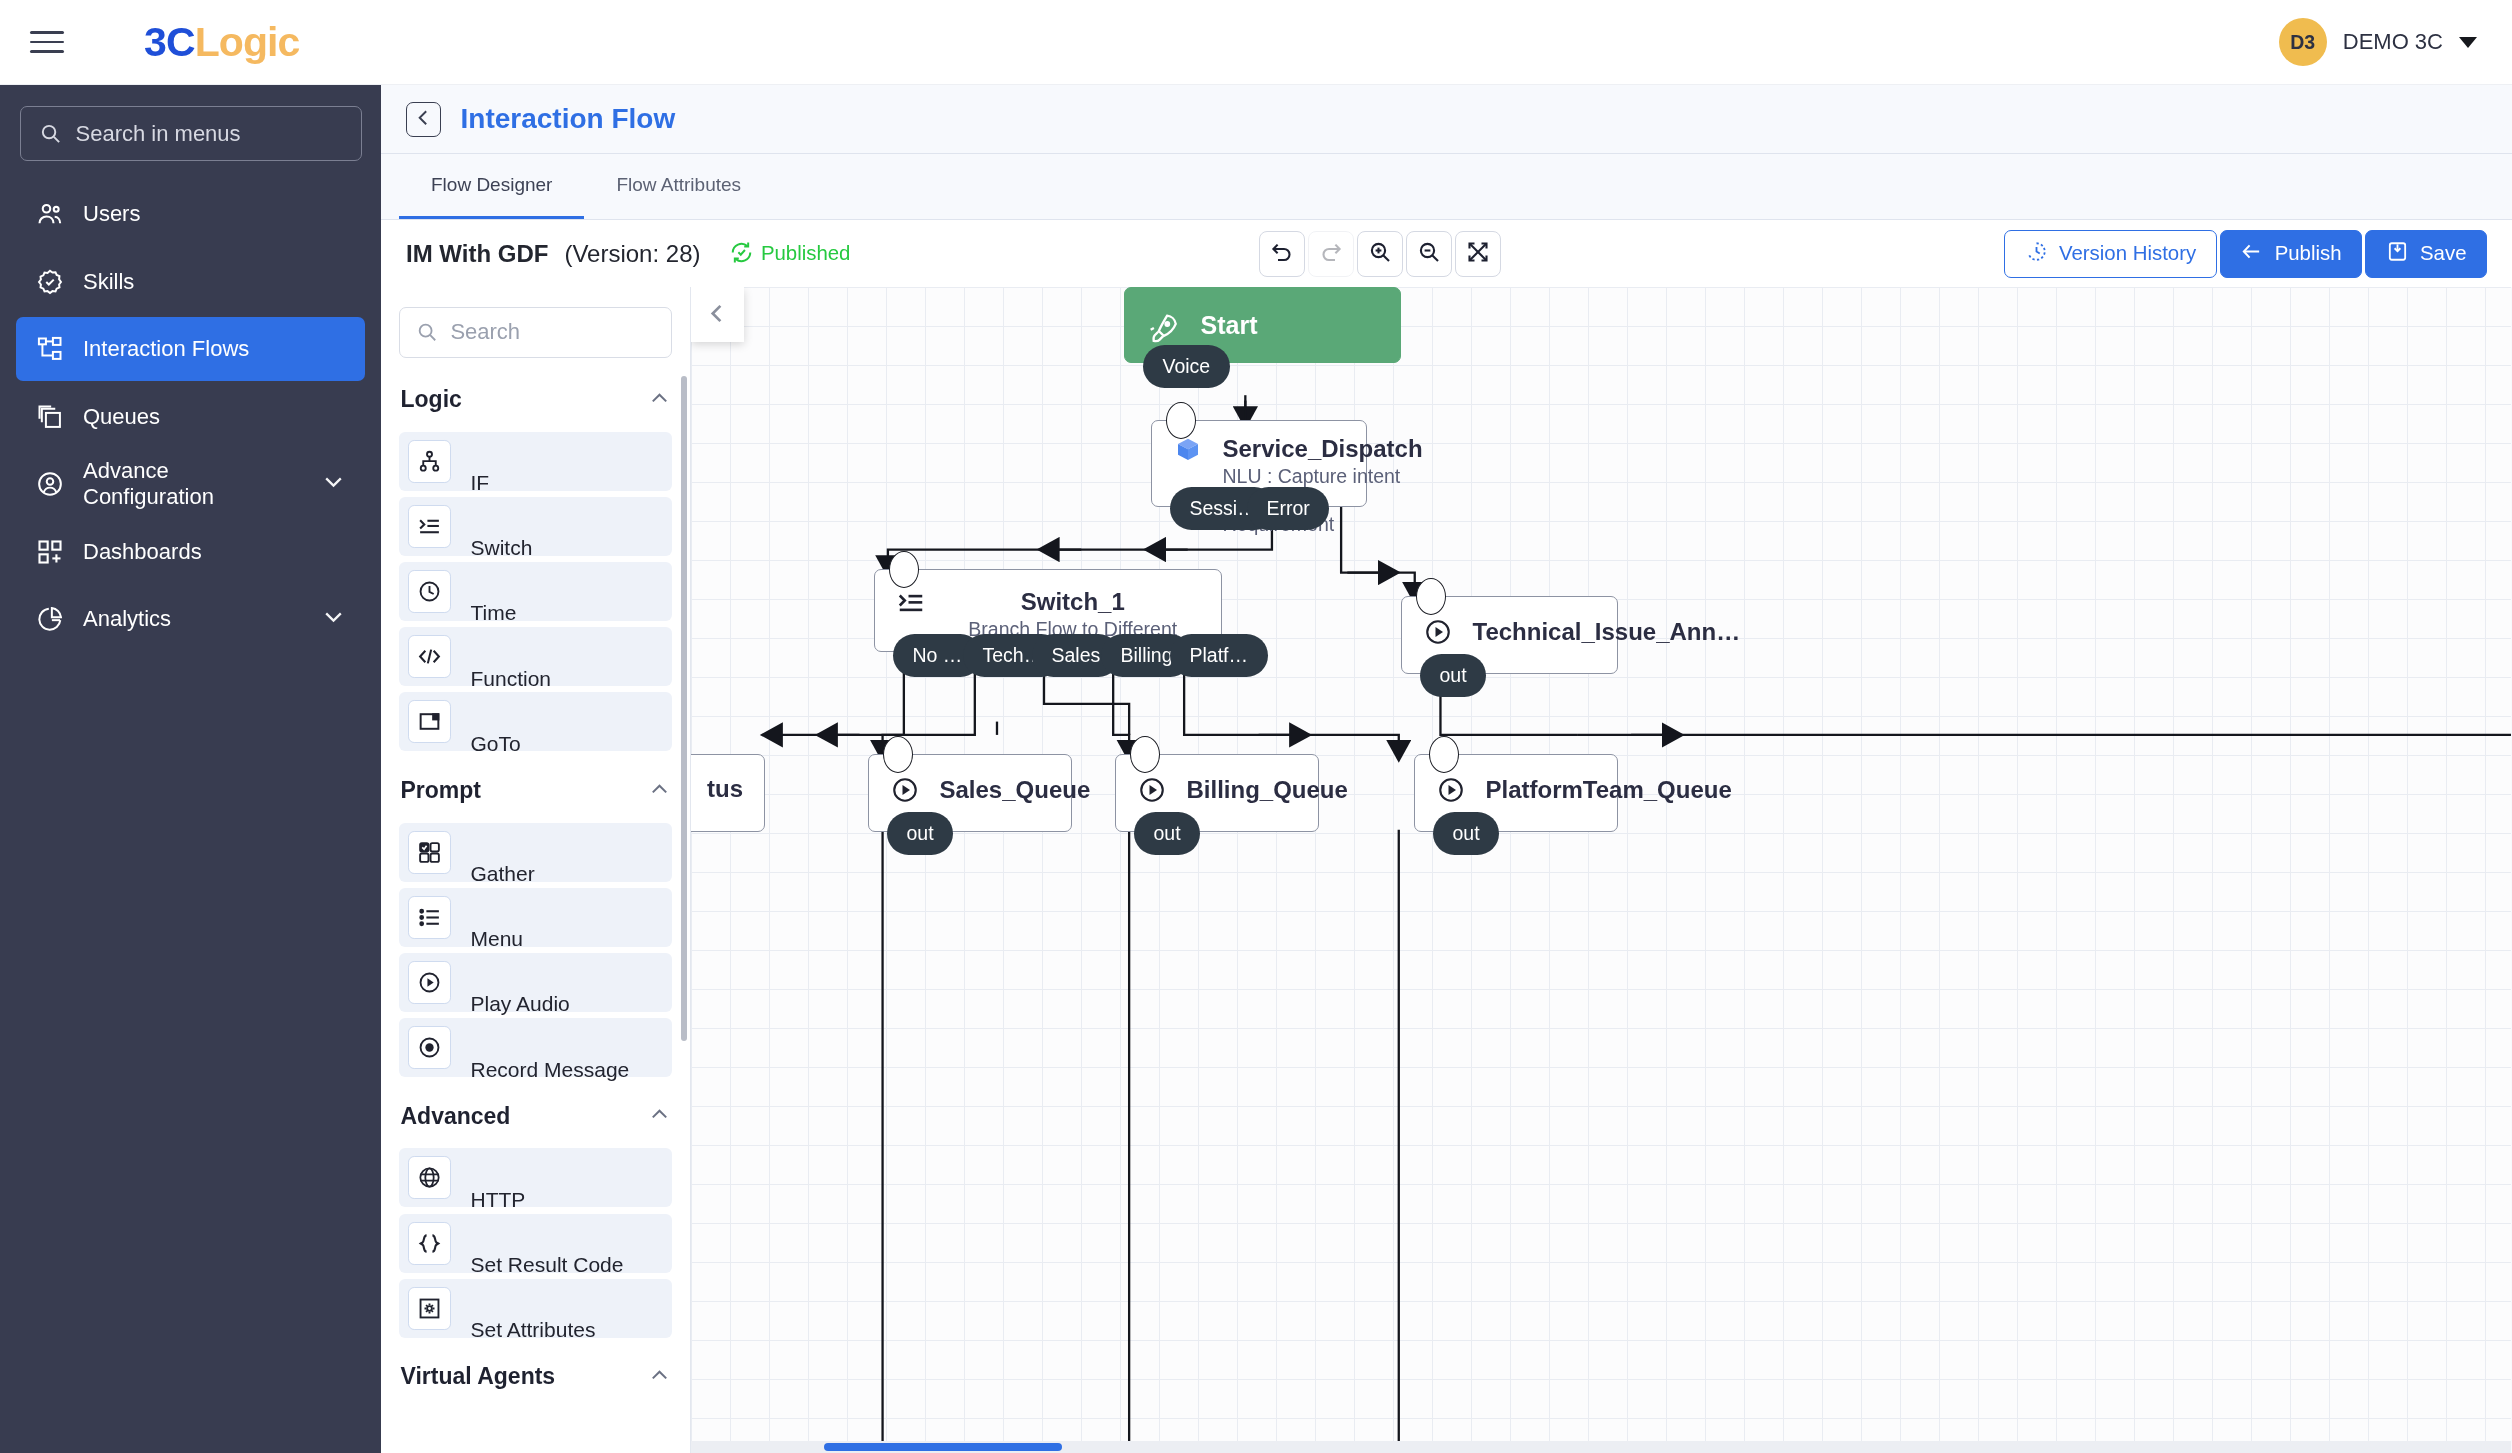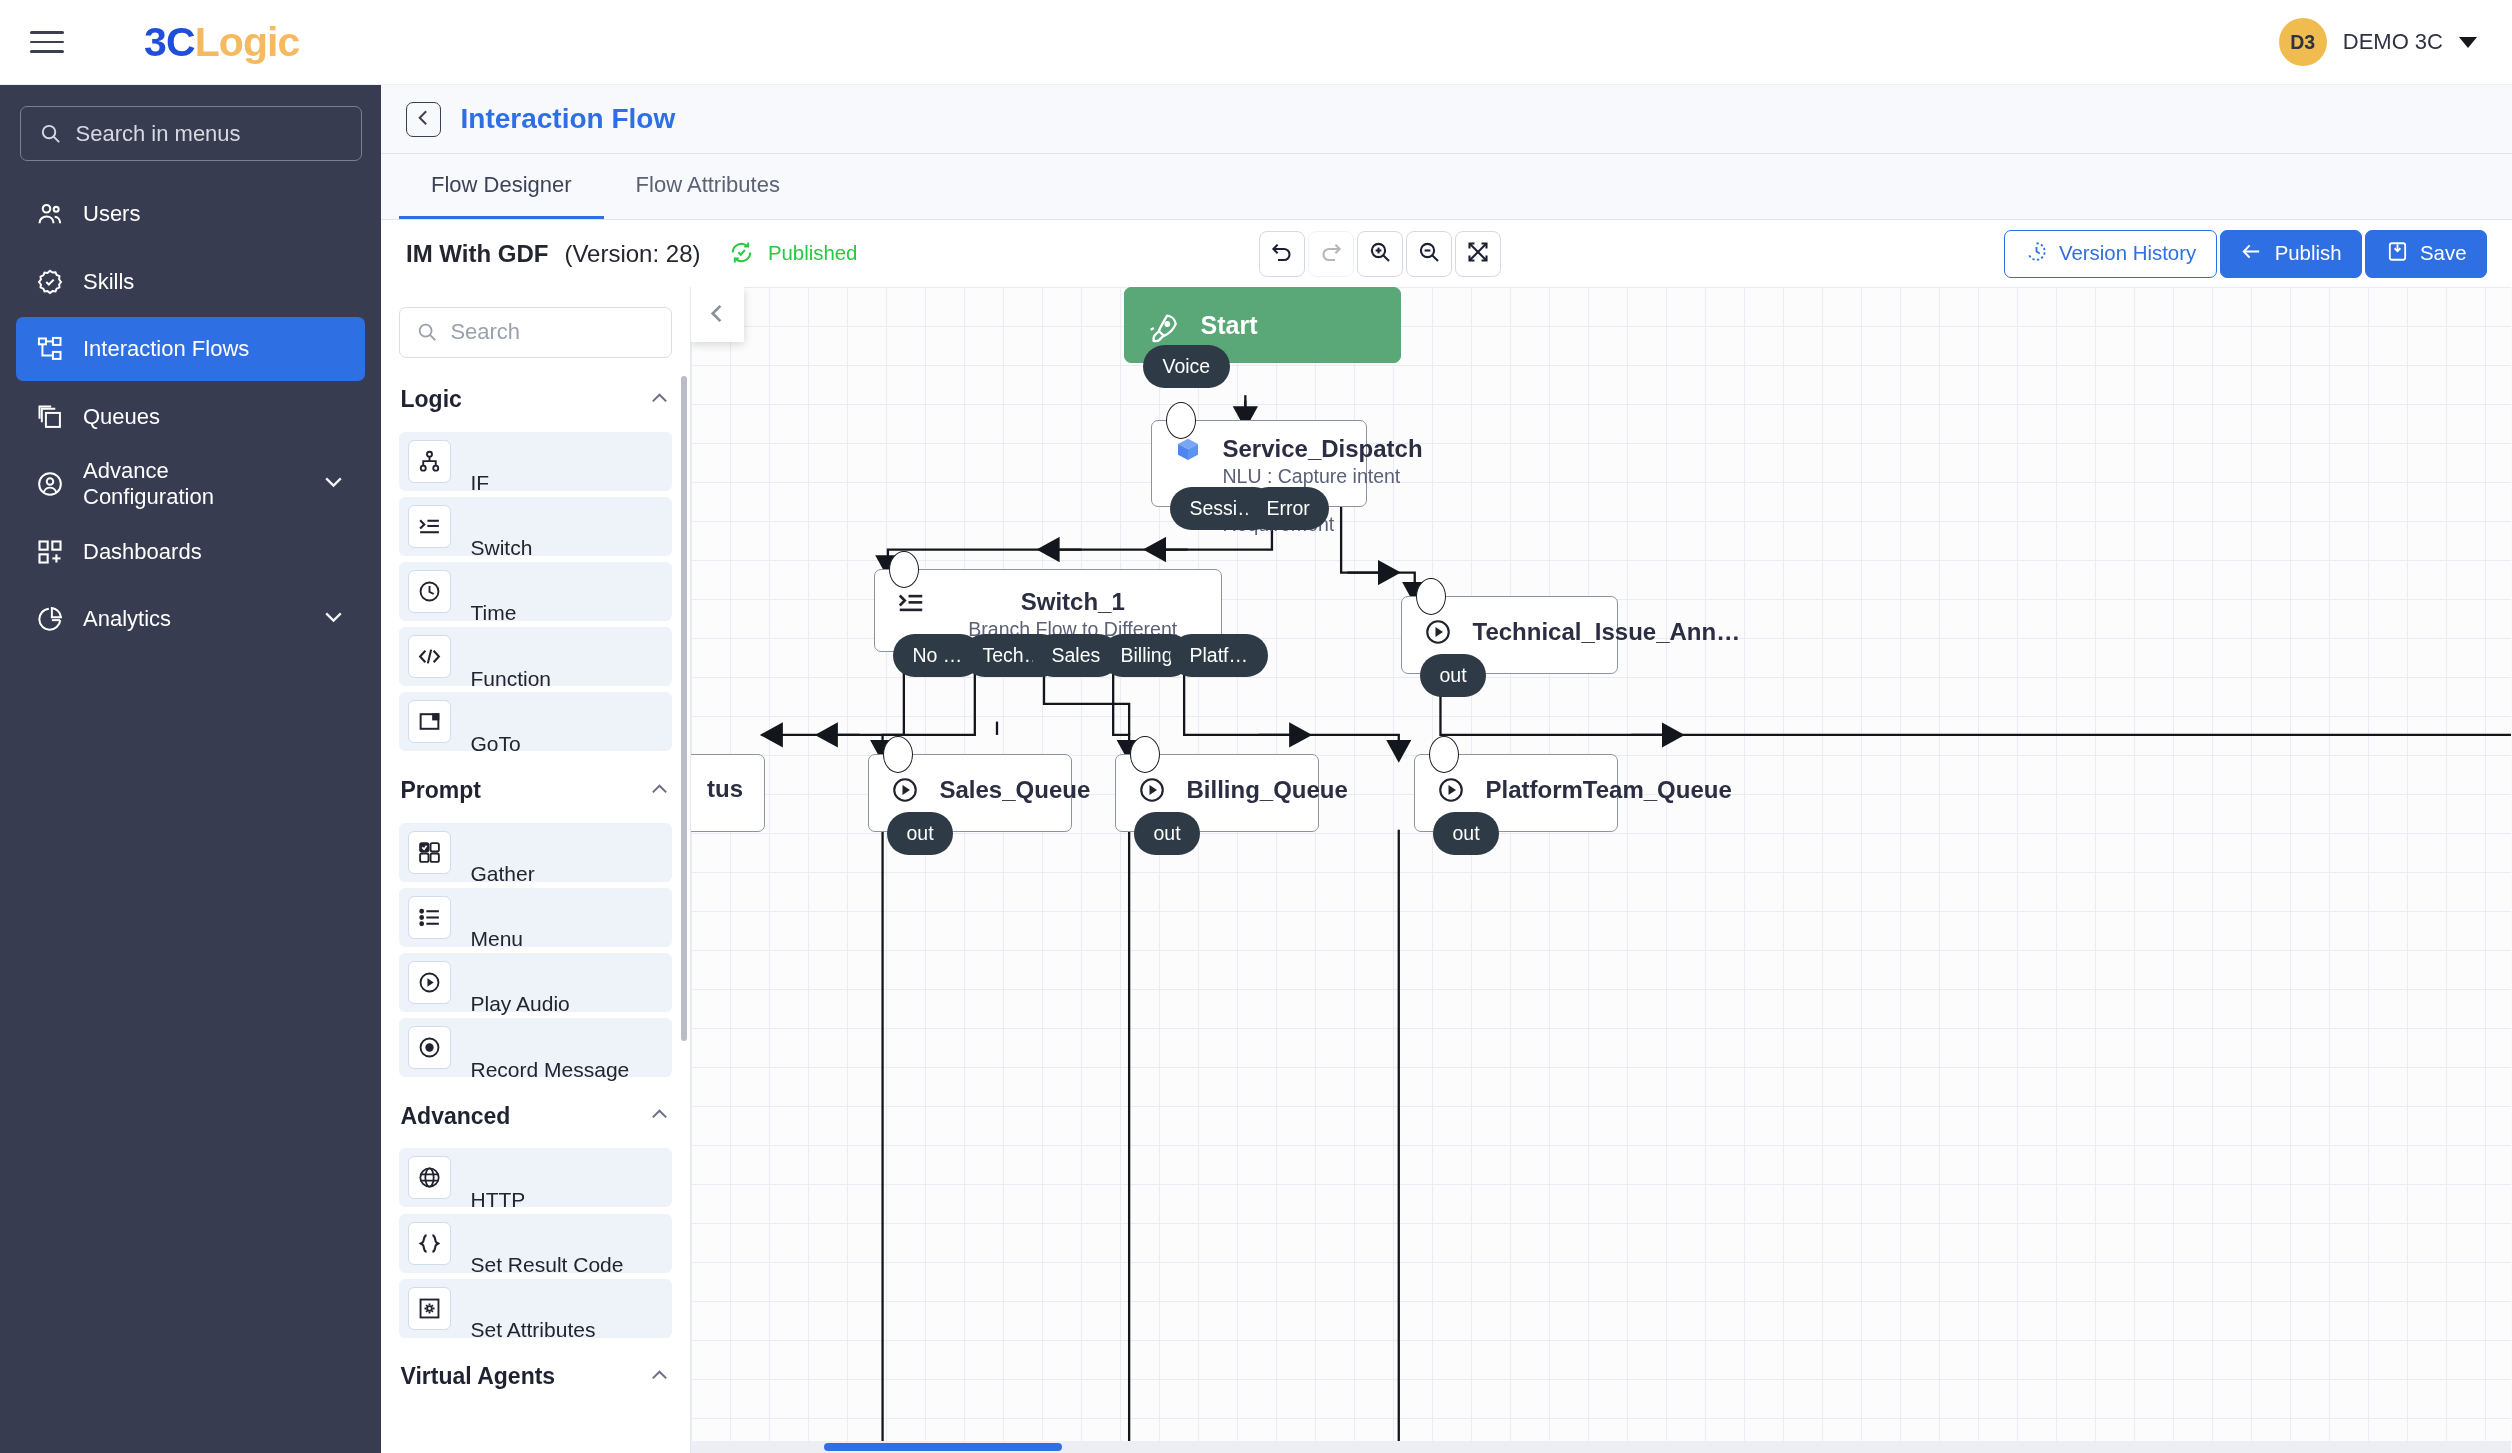--- a/index.html
+++ b/index.html
@@ -61,29 +61,29 @@
     background: #f7f9fd; }
 
   .page-head { height: 69px; display: flex; align-items: center; padding-left: 25px;
     gap: 19.5px; border-bottom: 0.9px solid #dfe4ee; background: #f7f9fd; }
   .back-btn { width: 35px; height: 35px; border: 1.8px solid #3a3f51; border-radius: 7px;
     display: flex; align-items: center; justify-content: center; cursor: pointer; }
   .page-title { font-size: 28px; font-weight: 700; color: #2f6fe4; }
 
   .tabsrow { height: 66px; background: #f7f9fd; display: flex; align-items: stretch;
     padding-left: 18px; border-bottom: 0.9px solid #dfe4ee; }
-  .tab { display: flex; align-items: center; padding: 0 32px; font-size: 22px;
+  .tab { display: flex; align-items: center; padding: 0 32px; font-size: 19px;
     color: #5c6274; cursor: pointer; border-bottom: 3.5px solid transparent; }
   .tab.active { color: #3d4255; border-bottom: 3.5px solid #2f6fe4; }
 
   .flowbar { height: 67px; background: #ffffff; display: flex; align-items: center;
     padding: 0 25px; gap: 16px; }
   .flow-name { font-size: 24px; font-weight: 700; color: #23262f; }
   .flow-ver { font-size: 24px; color: #23262f; font-weight: 400; }
-  .pub-badge { display: flex; align-items: center; gap: 14px; margin-left: 12.4px; }
+  .pub-badge { display: flex; align-items: center; gap: 7px; margin-left: 12.4px; }
   .pub-text { color: #26c940; font-size: 20.4px; }
   .tools { margin-left: auto; display: flex; align-items: center; gap: 3px; }
   .tool-btn { width: 46px; height: 46px; border: 0.9px solid #d5d9e3; border-radius: 8px;
     background: #fff; display: flex; align-items: center; justify-content: center;
     cursor: pointer; }
   .tool-btn.disabled { opacity: .32; }
   .spacer-lg { width: 497px; }
   .btn { height: 48px; border-radius: 7px; display: flex; align-items: center;
     gap: 11.5px; padding: 0 19.5px; font-size: 20.4px; cursor: pointer; white-space: nowrap; }
   .btn-outline { border: 0.9px solid #2f6fe4; color: #2f6fe4; background: #fff; }

